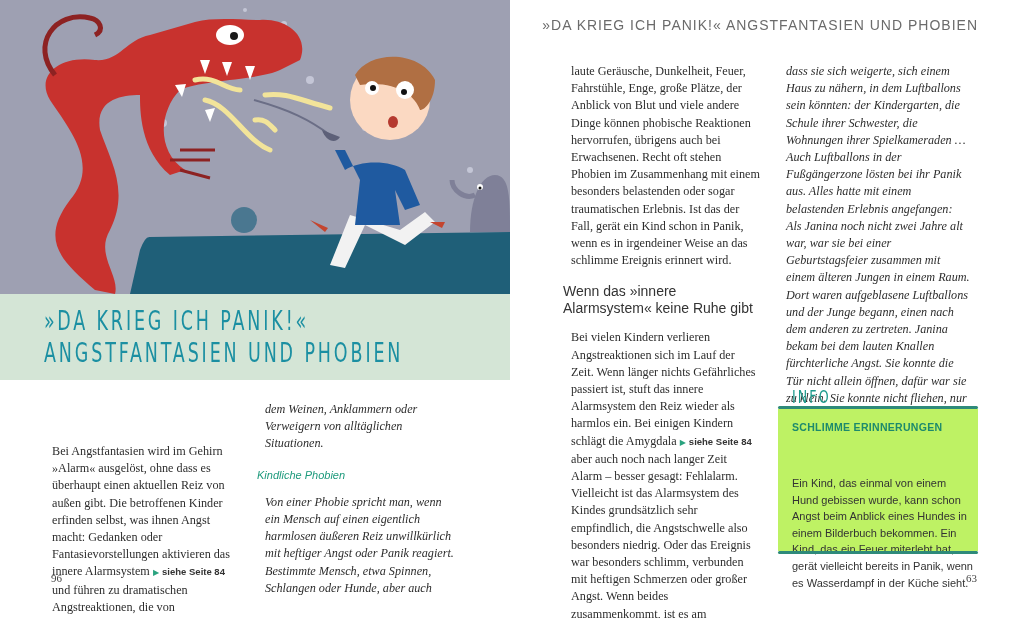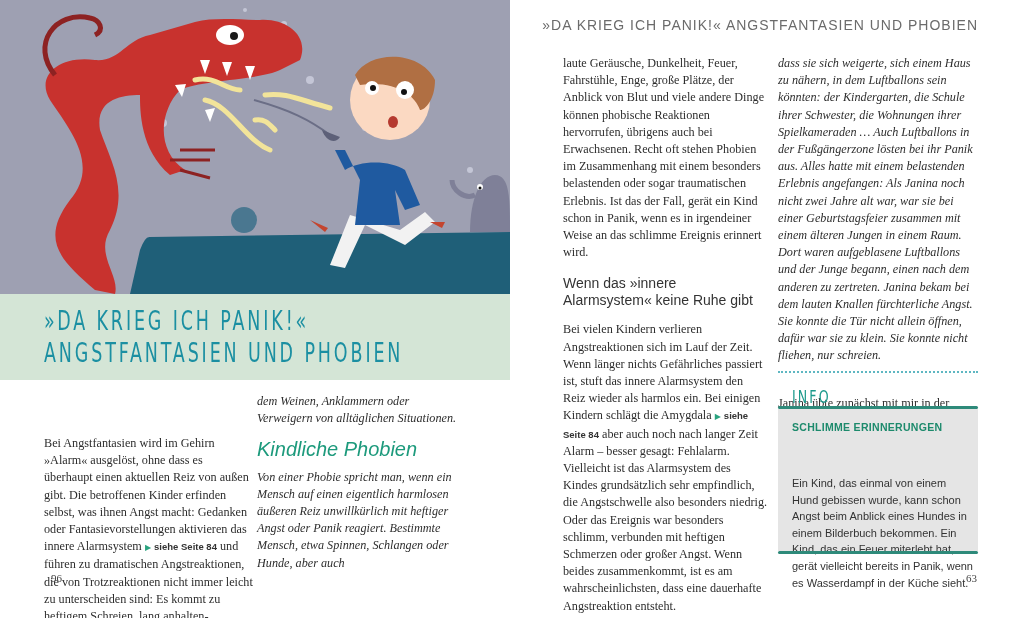--- a/index.html
+++ b/index.html
@@ -12,45 +12,45 @@
   .illustration svg { display:block; }
 
   .title-band { position:absolute; left:0; top:294px; width:510px; height:86px; background:#d4e5d6; }
   .title-line { position:absolute; left:44px; font-family:"DejaVu Sans", sans-serif; font-stretch:condensed;
                 color:#1b8fa2; font-size:27px; letter-spacing:4px; transform:scaleX(0.72); transform-origin:left;
                 white-space:nowrap; }
   .title-line.l1 { top:305px; }
   .title-line.l2 { top:337px; }
 
   .body-text { position:absolute; font-size:12.2px; line-height:17.2px; color:#2d2d2d; text-align:left; }
-  .body-text p { margin:0; }
+  .body-text p { margin:8px; }
   .col-l1 { left:44px; top:435px; width:210px; }
   .col-l2 { left:257px; top:393px; width:210px;font-style:italic; }
   .col-r1 { left:563px; top:55px; width:205px; }
   .col-r2 { left:778px; top:55px; width:200px; }
 
-  .subhead { font-family:"Liberation Sans", sans-serif; color:#1d9a7c; font-size:20px; margin:14px 0 10px 0; }
+  .subhead { font-family:"Liberation Sans", sans-serif; color:#1d9a7c; font-size:11px; margin:14px 0 10px 0; }
   .subhead-dark { font-family:"Liberation Sans", sans-serif; color:#333; font-size:14px; line-height:17px; }
   .ref { font-family:"Liberation Sans", sans-serif; font-weight:bold; font-size:9.5px; color:#333; }
   .ref-arrow { color:#2aa37f; font-size:8px; }
 
   .running-head { position:absolute; top:17px; right:42px; font-family:"Liberation Sans", sans-serif;
                   font-size:14px; letter-spacing:1px; color:#6b6b6b; }
   .page-num { position:absolute; top:572px; font-family:"Liberation Serif", serif; font-size:11px; color:#444; }
   .pn-left { left:51px; }
   .pn-right { left:966px; }
 
   .dotted { border-top:2px dotted #3bb89a; height:0; }
   .italic { font-style:italic; }
 
   .info-box { position:absolute; left:778px; top:386px; width:236px; height:170px; }
   .info-label { position:absolute; left:14px; top:0; font-family:"DejaVu Sans", sans-serif; font-size:18px;
                 color:#1d9a8c; letter-spacing:3px; transform:scaleX(0.7); transform-origin:left; }
   .info-topline { position:absolute; left:0; top:20px; width:200px; height:3px; background:#2e8a7a; border-radius:2px; }
-  .info-body { position:absolute; left:0; top:23px; width:200px; height:142px; background:#e5e5e5; }
+  .info-body { position:absolute; left:0; top:23px; width:200px; height:142px; background:#bef264; }
   .info-botline { position:absolute; left:0; top:165px; width:200px; height:3px; background:#2e8a7a; border-radius:2px; }
   .info-head { position:absolute; left:14px; top:12px; font-family:"Liberation Sans", sans-serif; font-weight:bold;
                font-size:10.5px; color:#1d8a6c; letter-spacing:0.3px; }
   .info-text { position:absolute; left:14px; top:28px; width:182px; font-family:"Liberation Sans", sans-serif;
                font-size:11px; line-height:16.6px; color:#333;margin-top:38px; }
 </style>
 </head>
 <body>
 
 <div class="page left-page">

